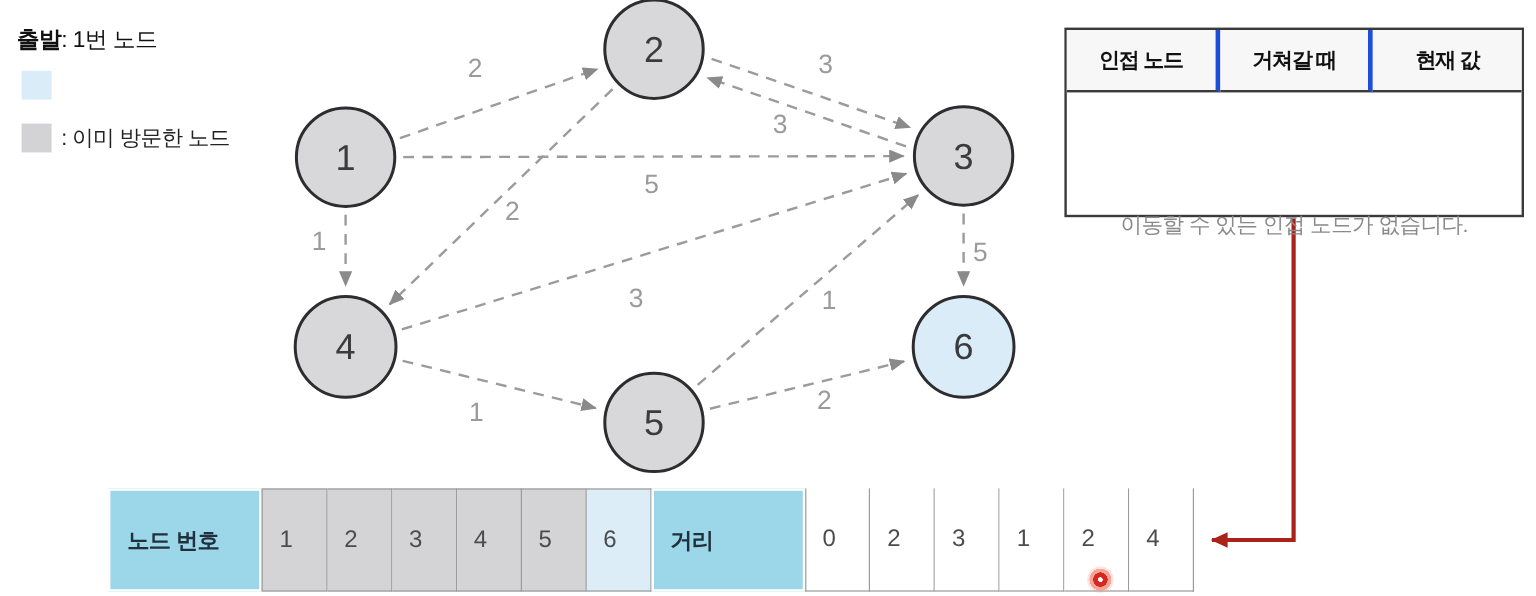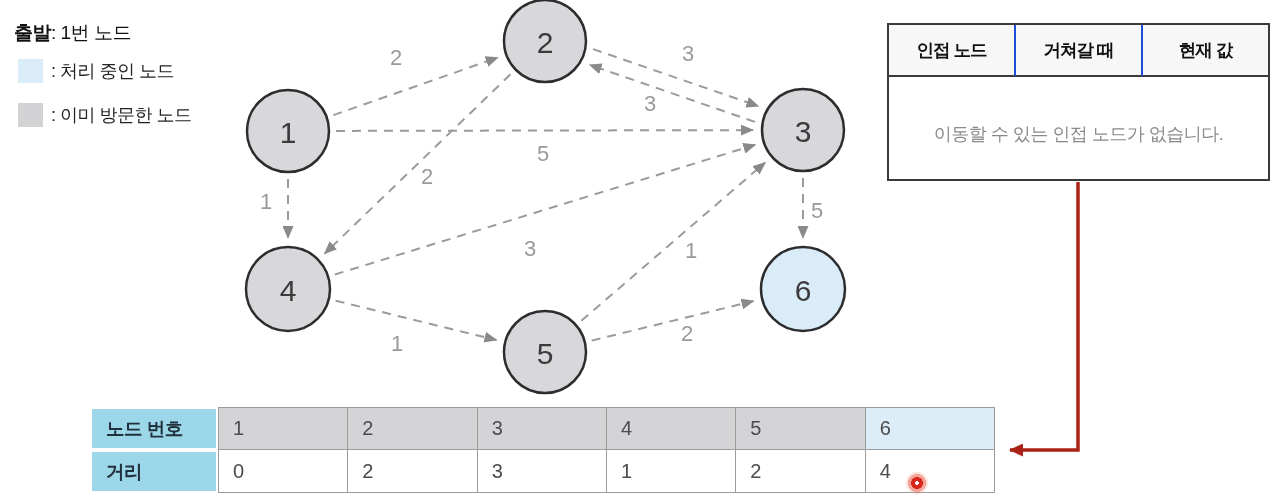--- a/index.html
+++ b/index.html
@@ -27,33 +27,33 @@
   .node-circle { stroke:#2d2d2f; stroke-width:2.5; }
   .node-label { fill:#3b3b3d; font-size:30px; text-anchor:middle; }
   
   .adj-panel {
     position:absolute; left:887px; top:23px; width:383px; height:158px;
     border:2px solid #3a3a3a; background:#fff;
   }
   .adj-header { display:flex; height:52px; }
   .adj-header .hcell {
     flex:1; display:flex; align-items:center; justify-content:center;
-    border-right:2px solid #1d4ed8; border-bottom:2px solid #3a3a3a;
+    border-right:4px solid #1d4ed8; border-bottom:2px solid #3a3a3a;
     background:#f7f7f7; font-size:17.5px; font-weight:700; color:#111;
     letter-spacing:-1px; white-space:nowrap;
   }
   .adj-header .hcell:last-child { border-right:none; }
   .adj-body {
-    height:122px; display:flex; align-items:flex-start; justify-content:center;margin-top:45px;
+    height:122px; display:flex; align-items:flex-end; justify-content:center;
   }
   .adj-message { font-size:18px; color:#8a8a8a; letter-spacing:-0.5px; }
   
   .dist-table {
     position:absolute; left:90px; top:407px; width:905px; height:86px;
-    display:flex; flex-direction:column;
+    display:flex; flex-direction:row;
   }
   .dt-row { flex:1; display:flex; }
   .dt-cell {
     display:flex; align-items:center; padding-left:14px;
     font-size:20px; color:#4c4c4e;
   }
   .dt-label {
     width:128px; flex:none; background:#9cd6e9; border:2px solid #ffffff;
     font-weight:700; color:#20303c; font-size:18.5px; letter-spacing:-0.5px;
   }
@@ -79,21 +79,20 @@
 </head>
 <body>
 
 <div id="stage">
 
   <div class="legend-title">
     <span class="b">출발</span><span>: 1번 노드</span>
   </div>
   <div class="legend-item" id="legend-item-0">
     <div class="swatch" style="background: rgb(217, 236, 248);"></div>
-    <div class="lab">: 처리 중인 노드</div>
   </div>
   <div class="legend-item" id="legend-item-1">
     <div class="swatch" style="background: rgb(211, 211, 213);"></div>
     <div class="lab">: 이미 방문한 노드</div>
   </div>
 
   <svg id="graph-svg" viewBox="0 0 1280 497">
     <defs>
       <marker id="arrow-gray" markerUnits="userSpaceOnUse" markerWidth="14" markerHeight="11" refX="12" refY="5.5" orient="auto">
         <path d="M0,0 L13,5.5 L0,11 Z" fill="#8a8a8a"></path>

